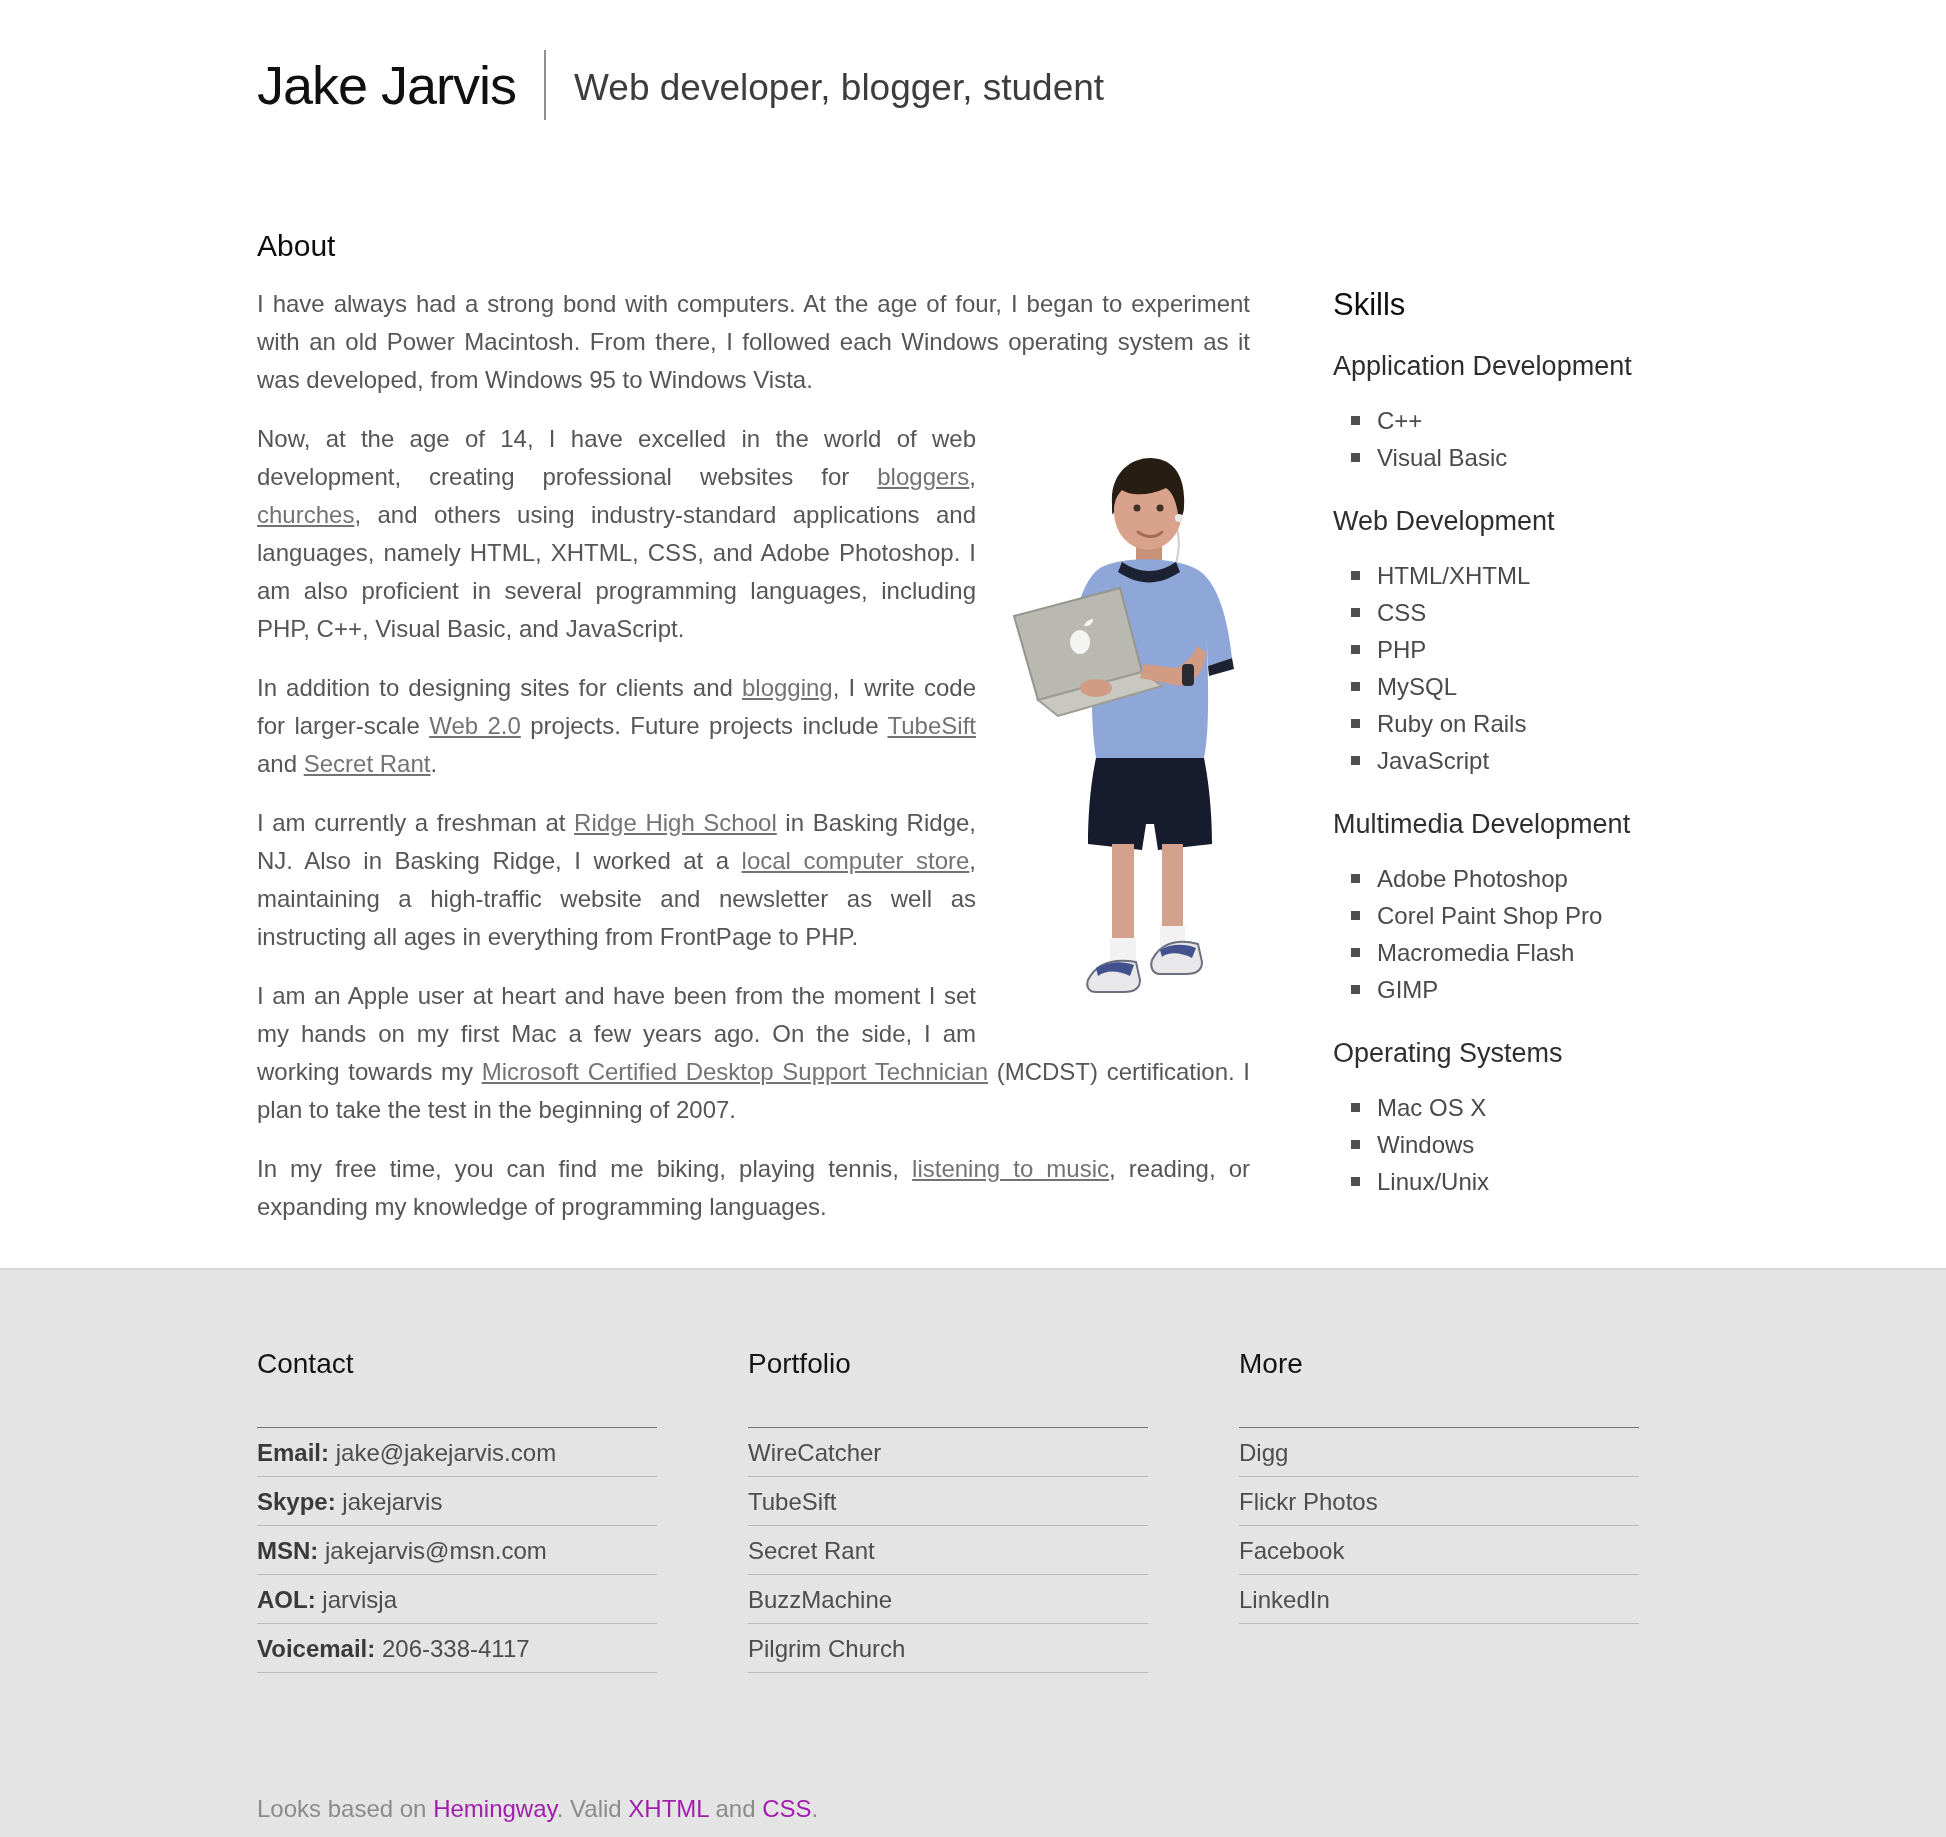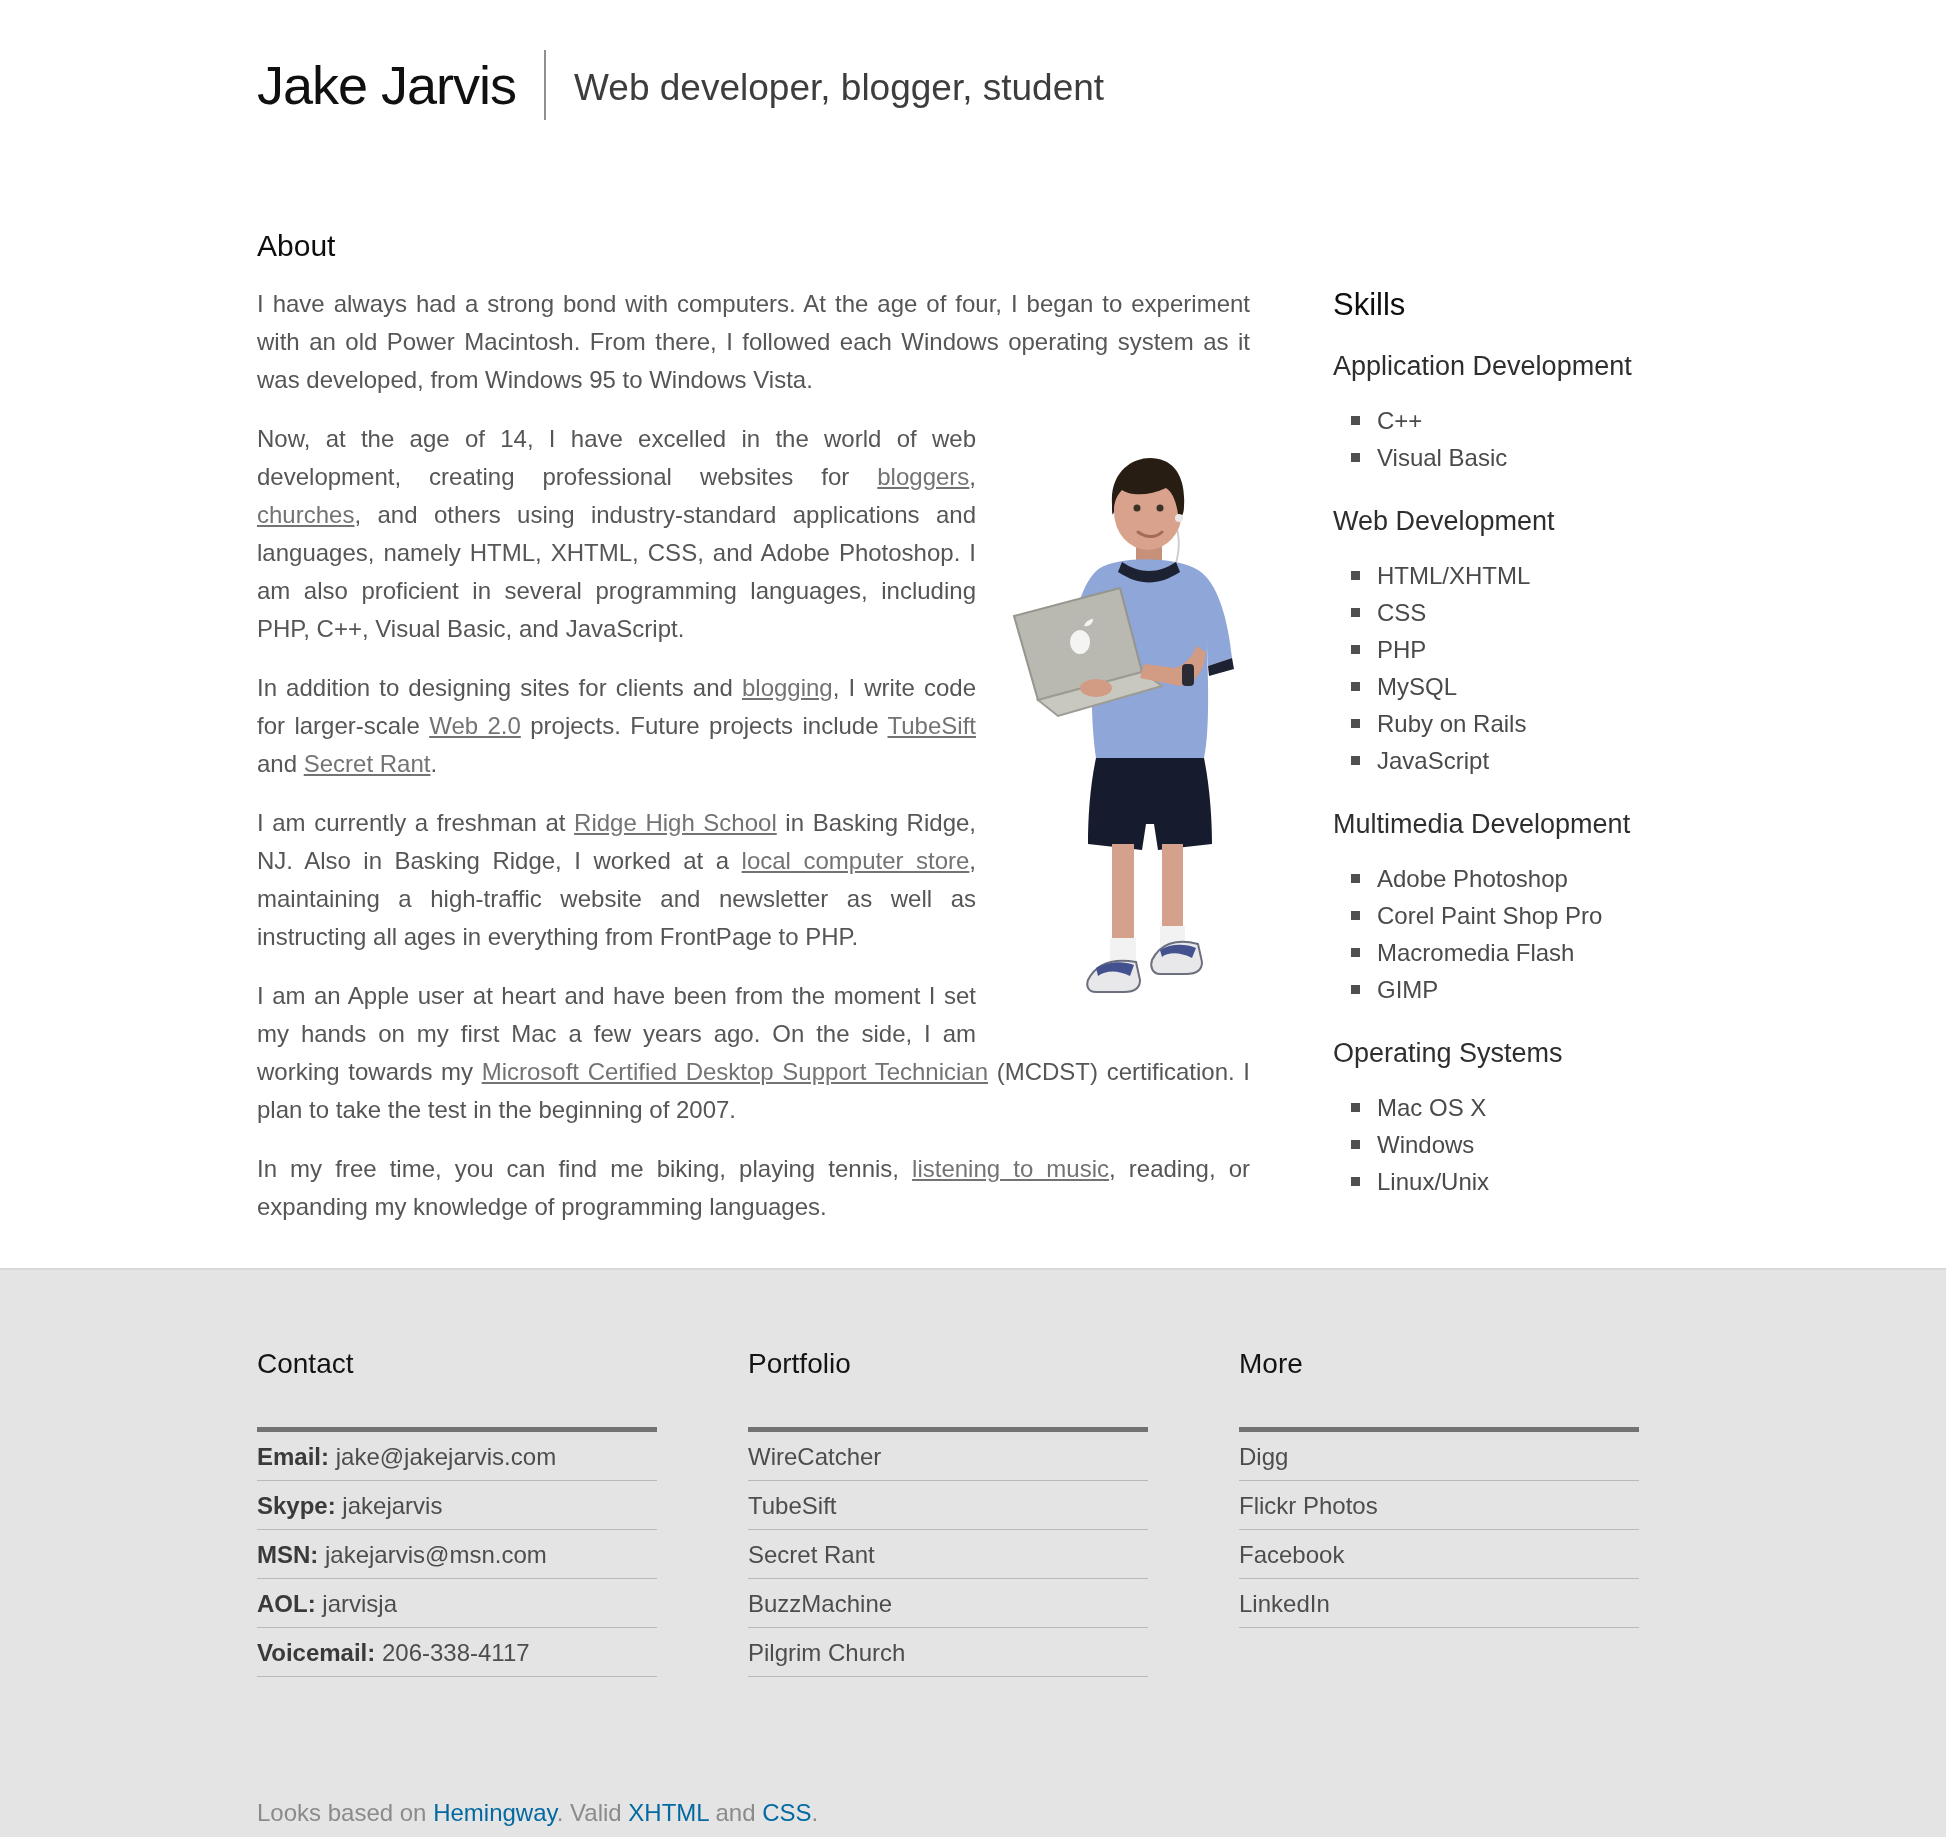--- a/index.html
+++ b/index.html
@@ -46,29 +46,29 @@
 
   
   .site-footer {
     width:1946px; height:574px;
     background:#e4e4e4; border-top:2px solid #d8d8d8;
     padding:45px 0 0 257px;
   }
   .footer-cols { display:flex; gap:91px;margin-top:32px; }
   .footer-col { width:400px; }
   .footer-col h2 { font-size:28px; font-weight:400; color:#141414; margin-bottom:46px; line-height:34px; }
-  .footer-col ul { list-style:none; border-top:5px solid #737373; }
+  .footer-col ul { list-style:none; border-top:1px solid #737373; }
   .footer-col li {
     height:49px; line-height:49px; border-bottom:1px solid #b9b9b9;
     font-size:24px; color:#4d4d4d; white-space:nowrap; overflow:hidden;
   }
   .footer-col li b { font-weight:700; color:#3a3a3a; }
   .footer-col li a { color:#4d4d4d; text-decoration:none; }
   .footer-note { margin-top:122px; font-size:24px; color:#8b8b8b; }
-  .footer-note a { color:#0369a1; text-decoration:none; }
+  .footer-note a { color:#a21caf; text-decoration:none; }
 </style>
 </head>
 <body>
 
 <div class="container">
 
   <header class="site-header">
     <div class="site-name">Jake Jarvis</div>
     <div class="header-divider"></div>
     <div class="tagline">Web developer, blogger, student</div>

